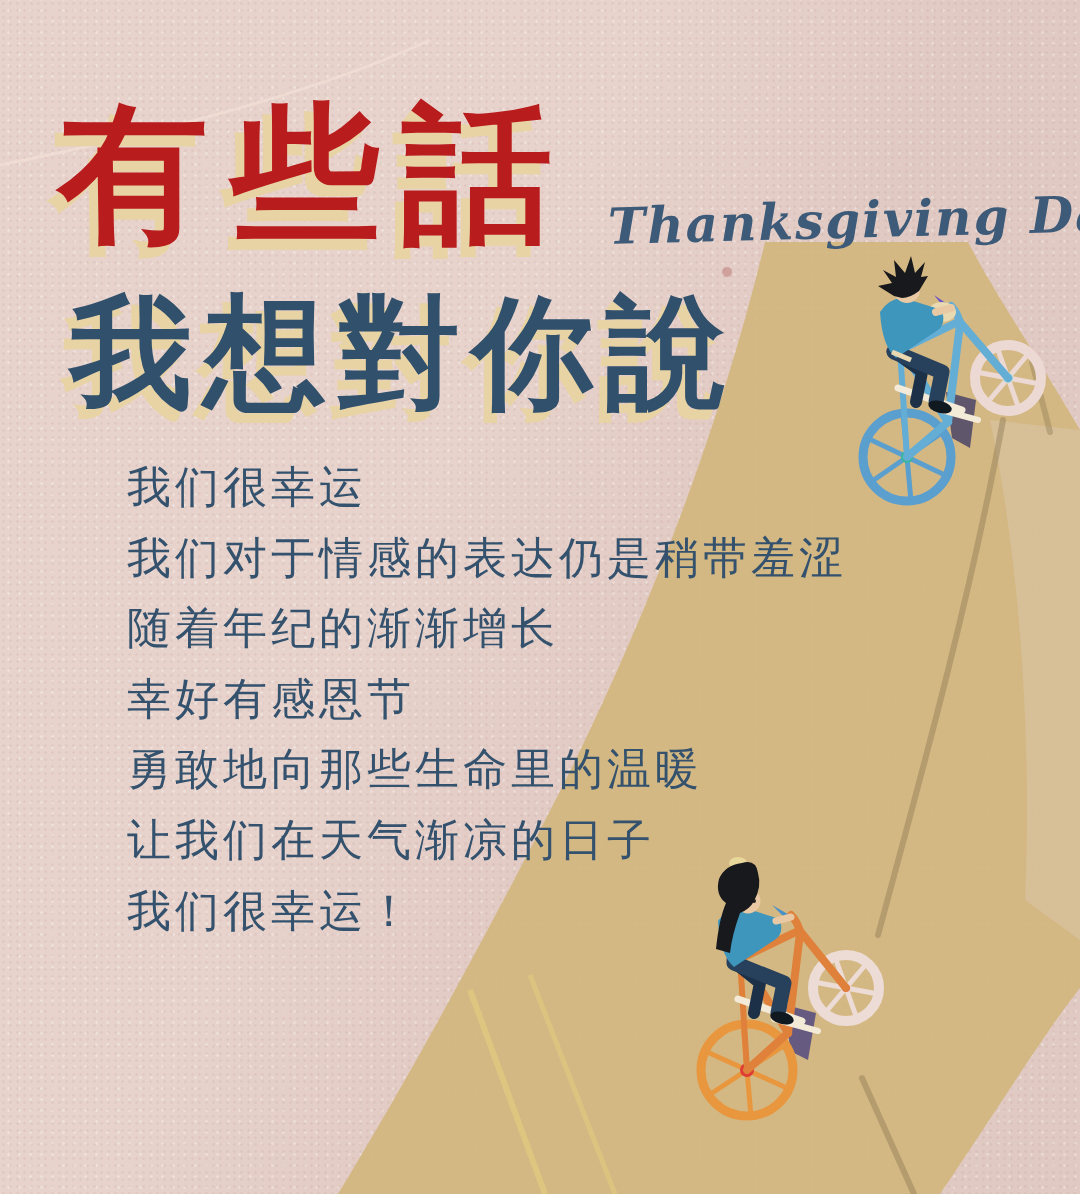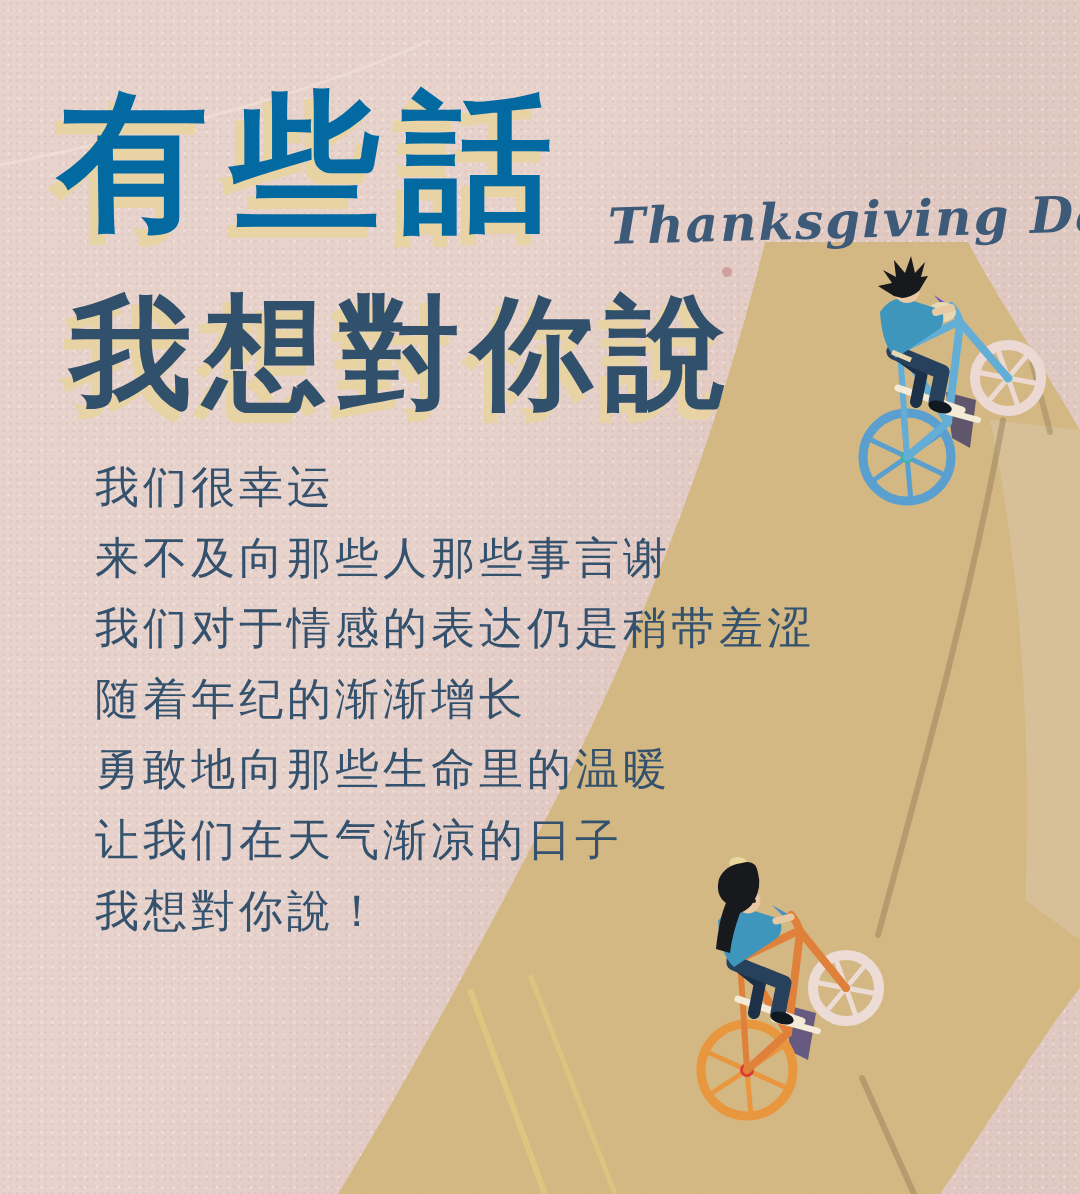--- a/index.html
+++ b/index.html
@@ -12,41 +12,41 @@
     background-color:#e6d0c9;
     background-image:
       radial-gradient(rgba(155,115,105,0.10) 1px, transparent 1.6px),
       radial-gradient(rgba(255,255,255,0.30) 1px, transparent 1.6px),
       linear-gradient(115deg, rgba(255,255,255,0.06) 0 40%, rgba(120,80,70,0.05) 60% 100%);
     background-size:7px 7px, 11px 11px, 100% 100%;
     background-position:0 0, 3px 5px, 0 0;
   }
   .art{position:absolute;left:0;top:0;}
   .title1{
-    position:absolute;left:58px;top:72px;
+    position:absolute;left:58px;top:84px;
     font-size:150px;line-height:1.2;font-weight:700;letter-spacing:22px;
-    color:#0369a1;text-shadow:-9px 11px 0 #e8d3a4;white-space:nowrap;
+    color:#b91c1c;text-shadow:-9px 11px 0 #e8d3a4;white-space:nowrap;
   }
   .subtitle{
     position:absolute;left:608px;top:190px;
     font-family:"DejaVu Serif","Liberation Serif",serif;
     font-style:italic;font-weight:700;font-size:50px;letter-spacing:2px;
     color:#3d5a78;transform:rotate(-1.5deg);white-space:nowrap;
   }
   .title2{
     position:absolute;left:70px;top:280px;
     font-size:122px;line-height:1.2;font-weight:700;letter-spacing:12px;
     color:#31506b;text-shadow:-8px 10px 0 #e8d3a4;white-space:nowrap;
   }
   .body-text{
     position:absolute;left:95px;top:452px;
     font-size:44px;line-height:70.6px;letter-spacing:4px;
     color:#34526d;white-space:nowrap;
   }
-  .body-text .line{height:70.6px;}
+  .body-text .line{height:70.6px;margin-left:32px;}
 </style>
 </head>
 <body>
 
 <div class="paper"></div>
 
 <svg class="art" width="1080" height="1194" viewBox="0 0 1080 1194">
 
   <path d="M0 165 C 150 135 320 92 430 40" stroke="#f2e0d6" stroke-width="3" fill="none" opacity="0.7"></path>
   <circle cx="727" cy="272" r="5" fill="#b86a6a" opacity="0.45"></circle>
@@ -169,19 +169,19 @@
 </svg>
 
 <div class="title1">有些話</div>
 
 <div class="subtitle">Thanksgiving Day</div>
 
 <div class="title2">我想對你說</div>
 
 <div class="body-text">
   <div class="line">我们很幸运</div>
-  <div class="line">来不及向那些人那些事言谢</div>
   <div class="line">我们对于情感的表达仍是稍带羞涩</div>
   <div class="line">随着年纪的渐渐增长</div>
+  <div class="line">幸好有感恩节</div>
   <div class="line">勇敢地向那些生命里的温暖</div>
   <div class="line">让我们在天气渐凉的日子</div>
-  <div class="line">我想對你說！</div>
+  <div class="line">我们很幸运！</div>
 </div>
 
 </body></html>

